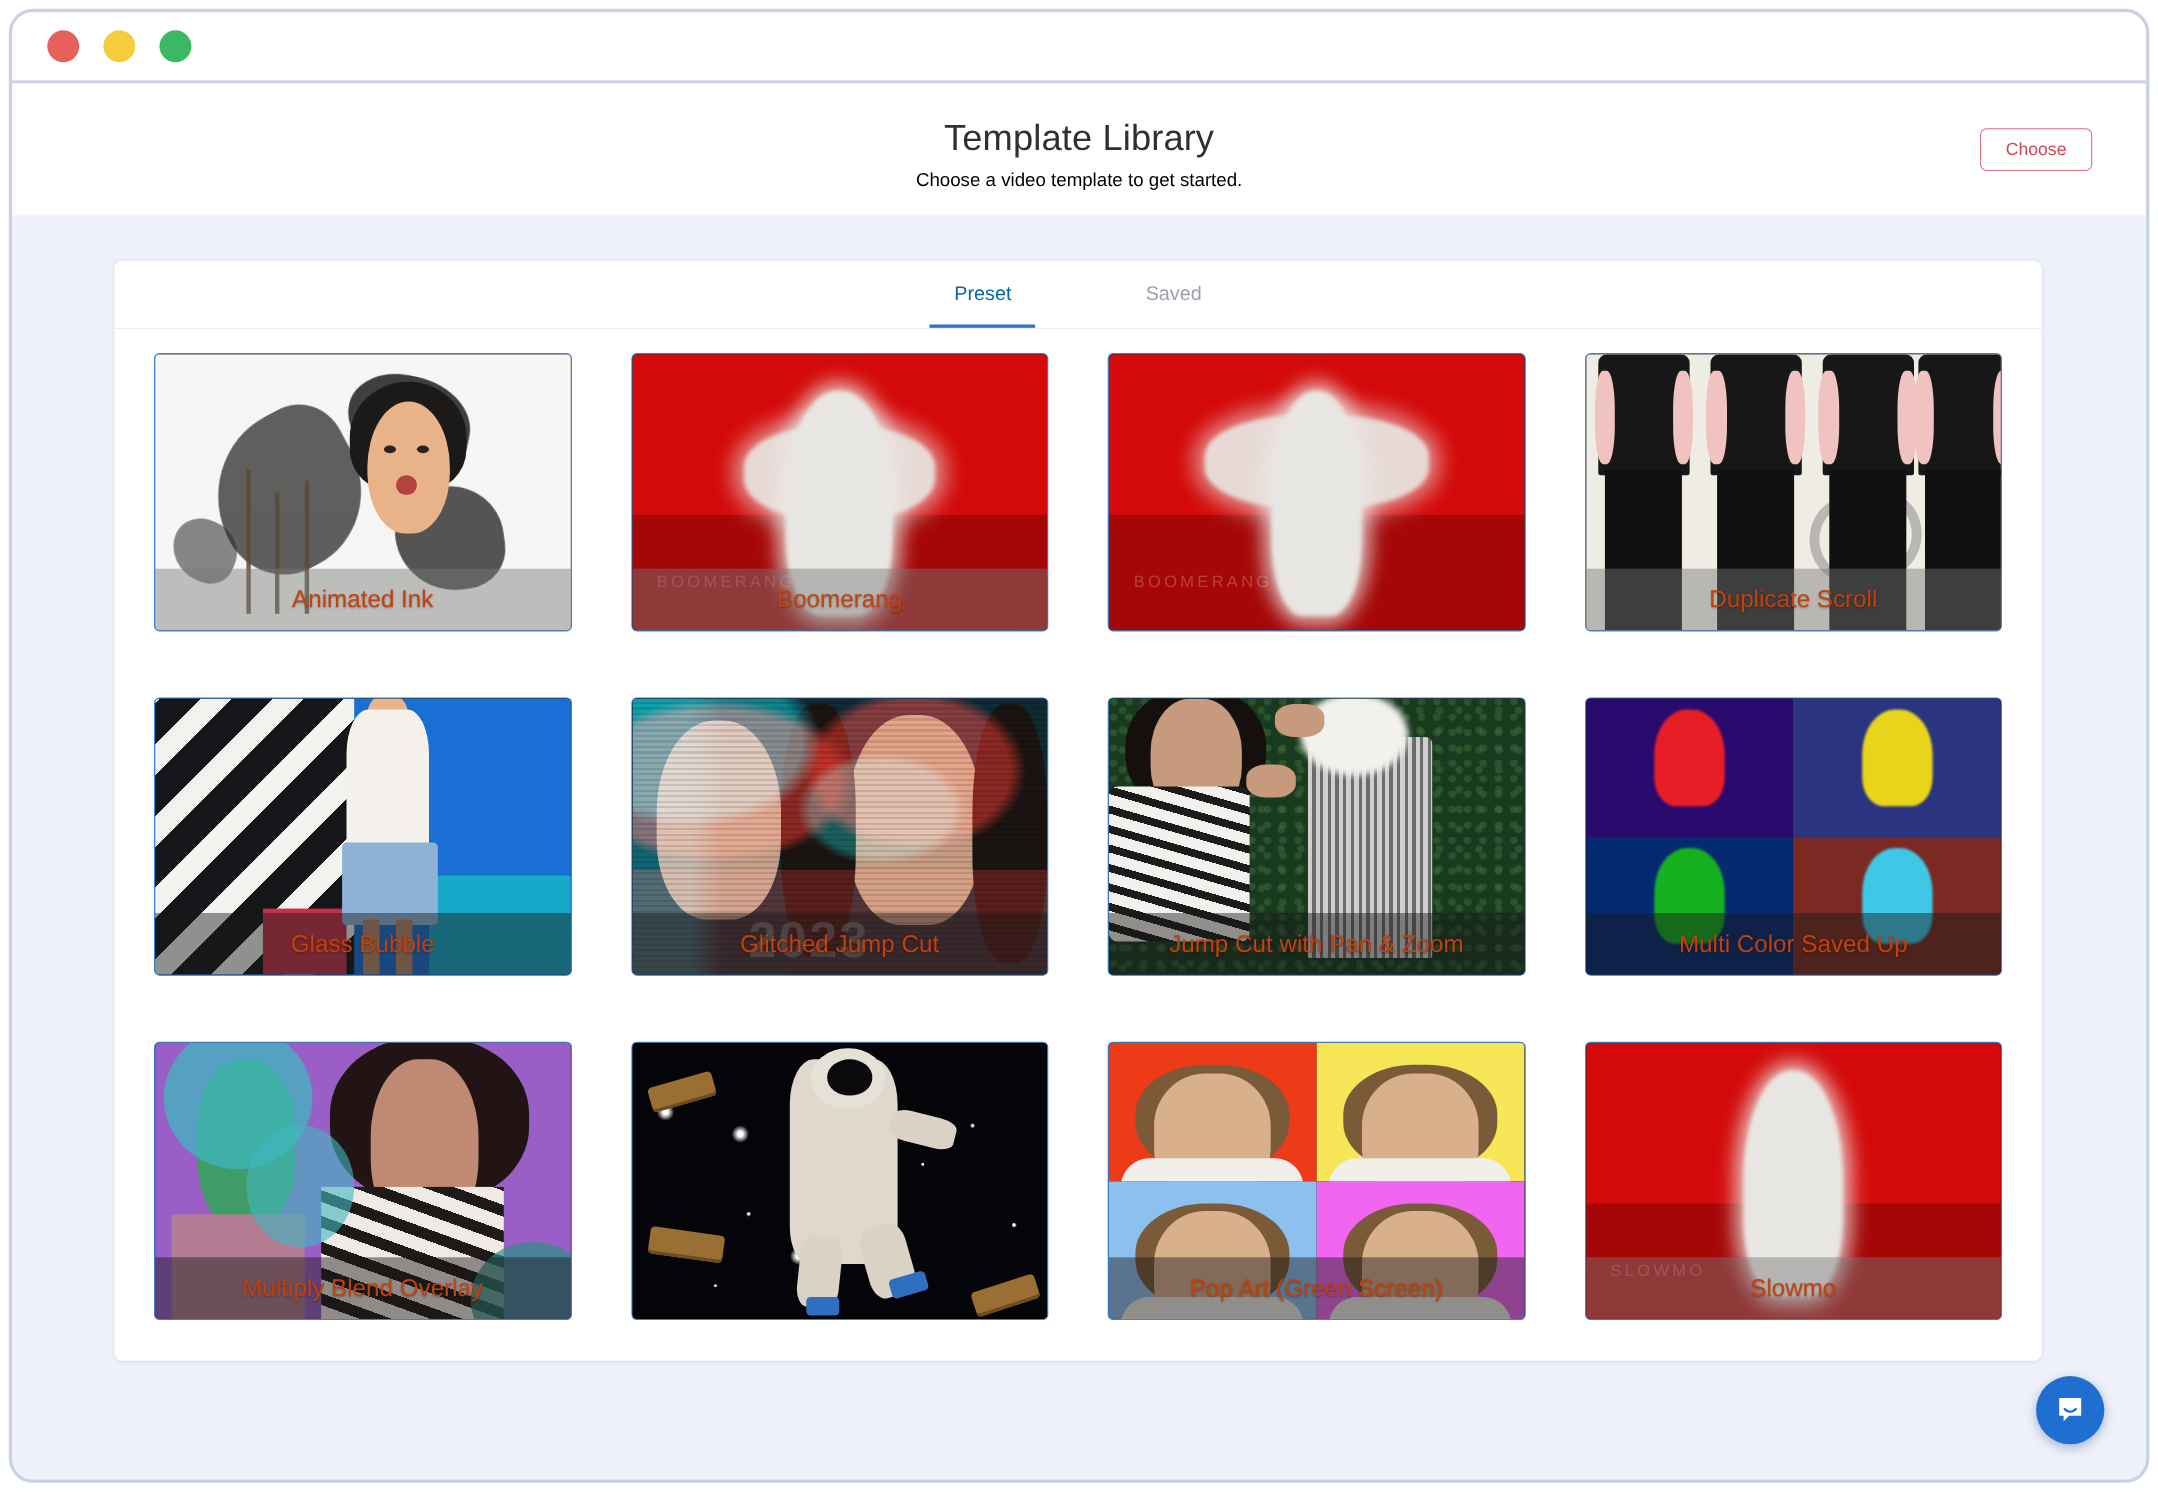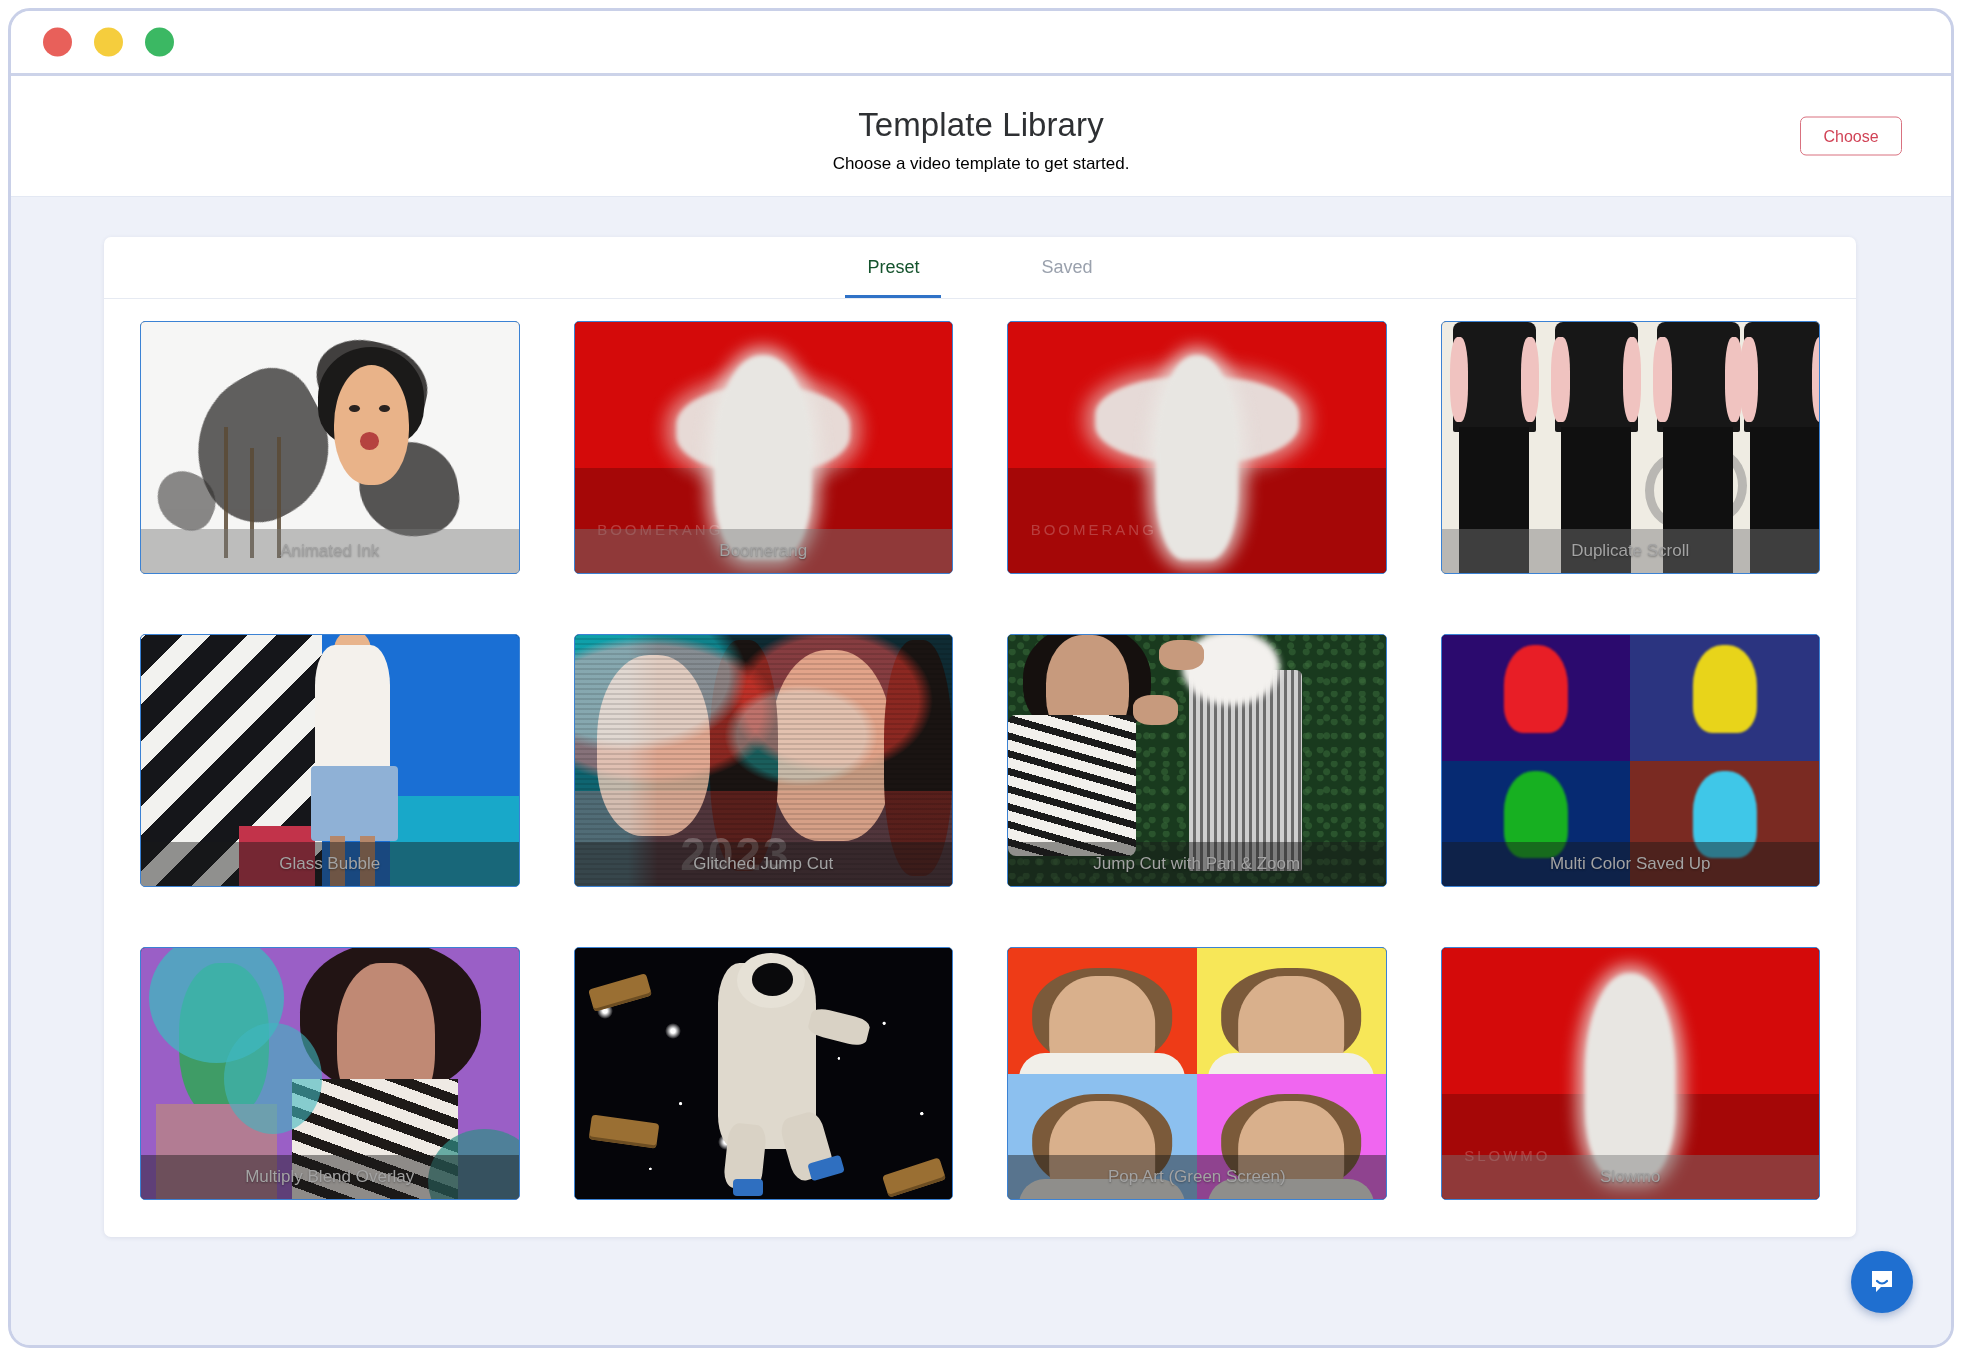--- a/index.html
+++ b/index.html
@@ -122,21 +122,21 @@
     display: flex;
     align-items: center;
     padding: 0 22px;
     font-size: 18px;
     color: #9aa1ad;
     cursor: pointer;
     background: none;
     border: none;
     font-family: "Liberation Sans", sans-serif;
   }
-  .tab.active { color: #14532d; }
+  .tab.active { color: #0369a1; }
   .tab.active::after {
     content: "";
     position: absolute;
     left: 0; right: 0; bottom: 0;
     height: 3px;
     background: #2f72c7;
   }
 
   
   .grid {
@@ -155,26 +155,26 @@
     background: #111;
   }
   .thumb {
     position: absolute;
     inset: 0;
     overflow: hidden;
   }
   .card-label {
     position: absolute;
     left: 0; right: 0; bottom: 0;
-    height: 44px;
+    height: 56px;
     display: flex;
     align-items: center;
     justify-content: center;
-    color: #a3a3a3;
-    font-size: 17px;
+    color: #c2410c;
+    font-size: 22px;
     text-shadow: 0 1px 2px rgba(0,0,0,0.35);
     background: rgba(120,120,120,0.45);
     z-index: 6;
   }
   .card-label.dark-band { background: rgba(25,25,25,0.45); }
 
   
 
   
   .art-ink { position:absolute; inset:0; background:#f6f6f5; }

